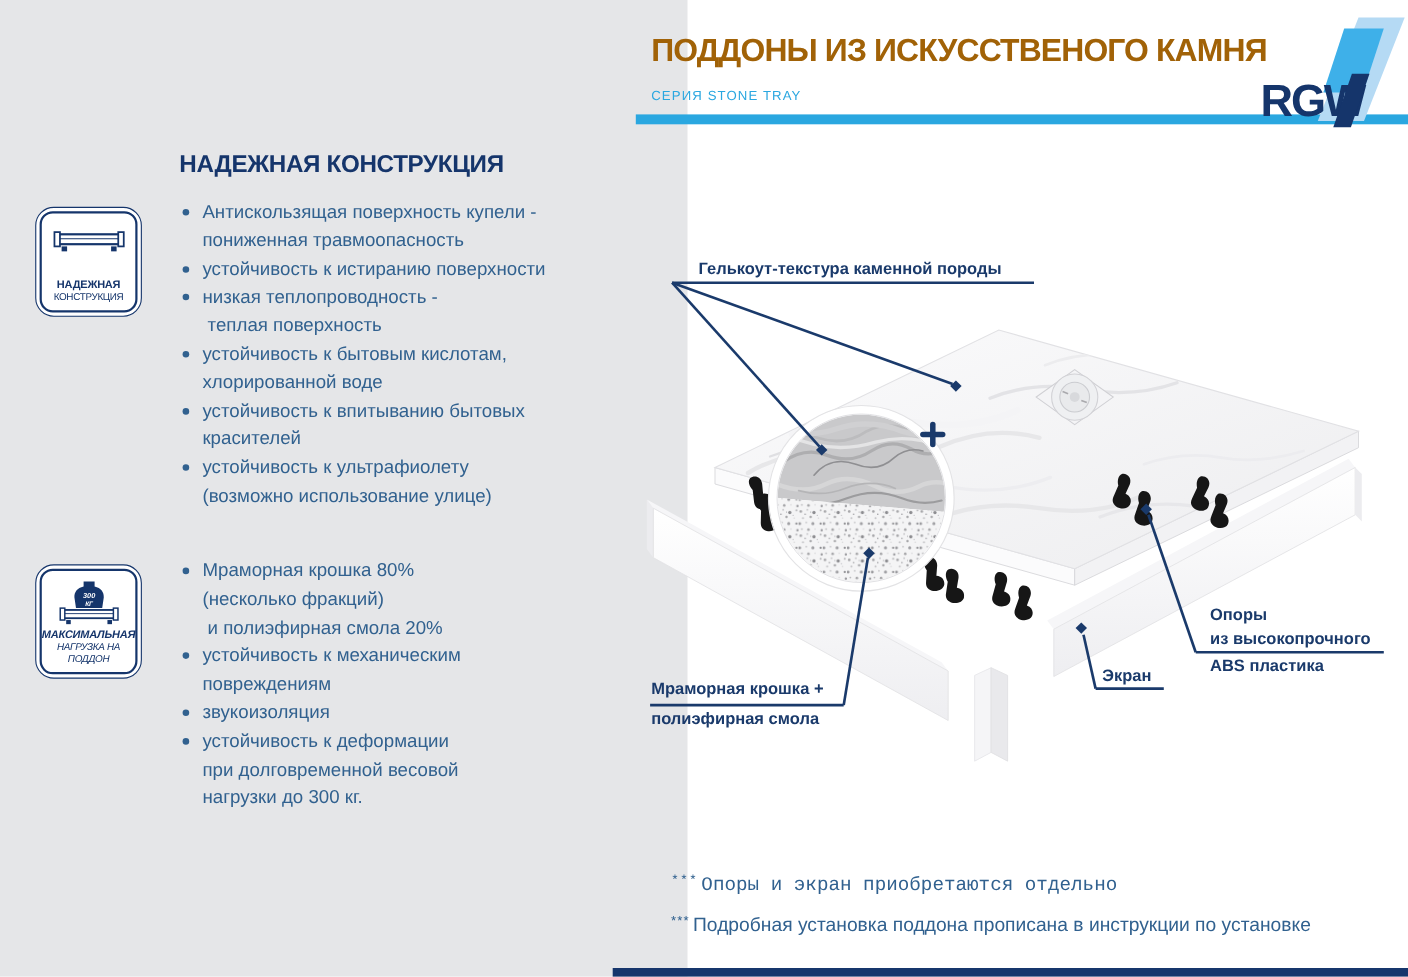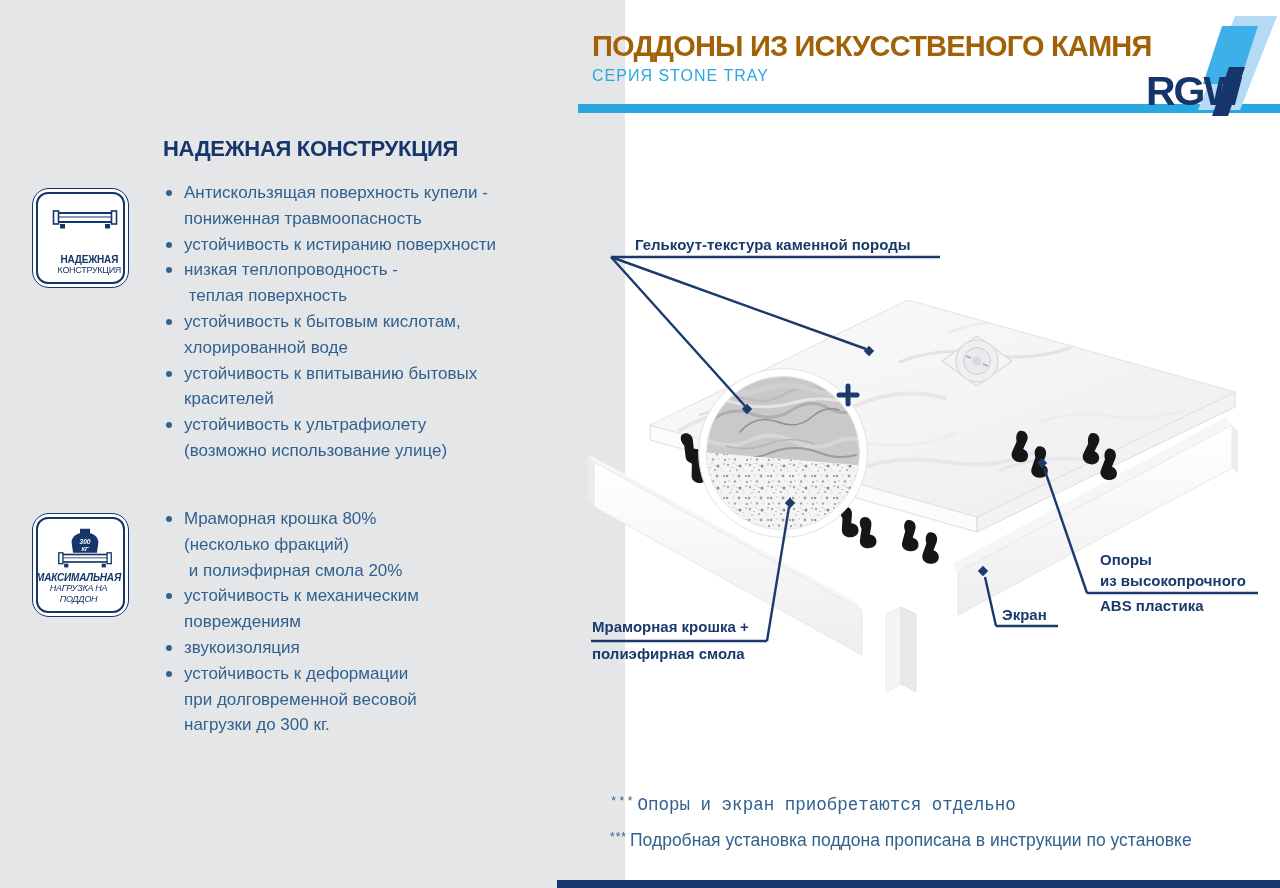--- a/index.html
+++ b/index.html
@@ -14,30 +14,30 @@
               font-size:17px;line-height:25.8px;}
   ul.features li{display:flex;}
   .dot{width:6px;height:6px;border-radius:50%;background:#31618f;flex:none;
        margin-top:10px;margin-right:12px;}
   .ln{display:block;white-space:pre;}
 
   
   .badge{position:absolute;left:32px;width:97px;background:#ffffff;
          border:1.5px solid #15356b;border-radius:17px;padding:3px;box-sizing:border-box;}
   .badge-in{border:2px solid #15356b;border-radius:12px;height:100%;box-sizing:border-box;
-            display:flex;flex-direction:column;align-items:flex-end;justify-content:space-between;
+            display:flex;flex-direction:column;align-items:center;justify-content:space-between;
             padding:8px 2px 6px 2px;}
   .b-label{text-align:center;color:#15356b;line-height:11px;}
   .b-label .b1{display:block;font-weight:bold;font-size:10px;letter-spacing:-0.2px;}
   .b-label .b2{display:block;font-size:9px;letter-spacing:-0.3px;}
 
   
   .title{position:absolute;left:592px;top:30px;font-size:29px;font-weight:bold;
          color:#a16207;letter-spacing:-0.8px;white-space:nowrap;}
-  .subtitle{position:absolute;left:592px;top:67px;font-size:16px;color:#2aa7e0;
+  .subtitle{position:absolute;left:592px;top:80px;font-size:12px;color:#2aa7e0;
             letter-spacing:1px;white-space:nowrap;}
   .accent-bar{position:absolute;left:578px;top:104px;width:702px;height:9px;background:#2aa7e0;}
   .bottom-bar{position:absolute;left:557px;top:880px;width:723px;height:8px;background:#16366c;}
 
   
   .callout{position:absolute;color:#1a3a6b;font-weight:bold;font-size:15px;
            white-space:nowrap;line-height:20px;}
 
   
   .footnote{position:absolute;left:610px;color:#31618f;font-size:17.5px;white-space:nowrap;}

